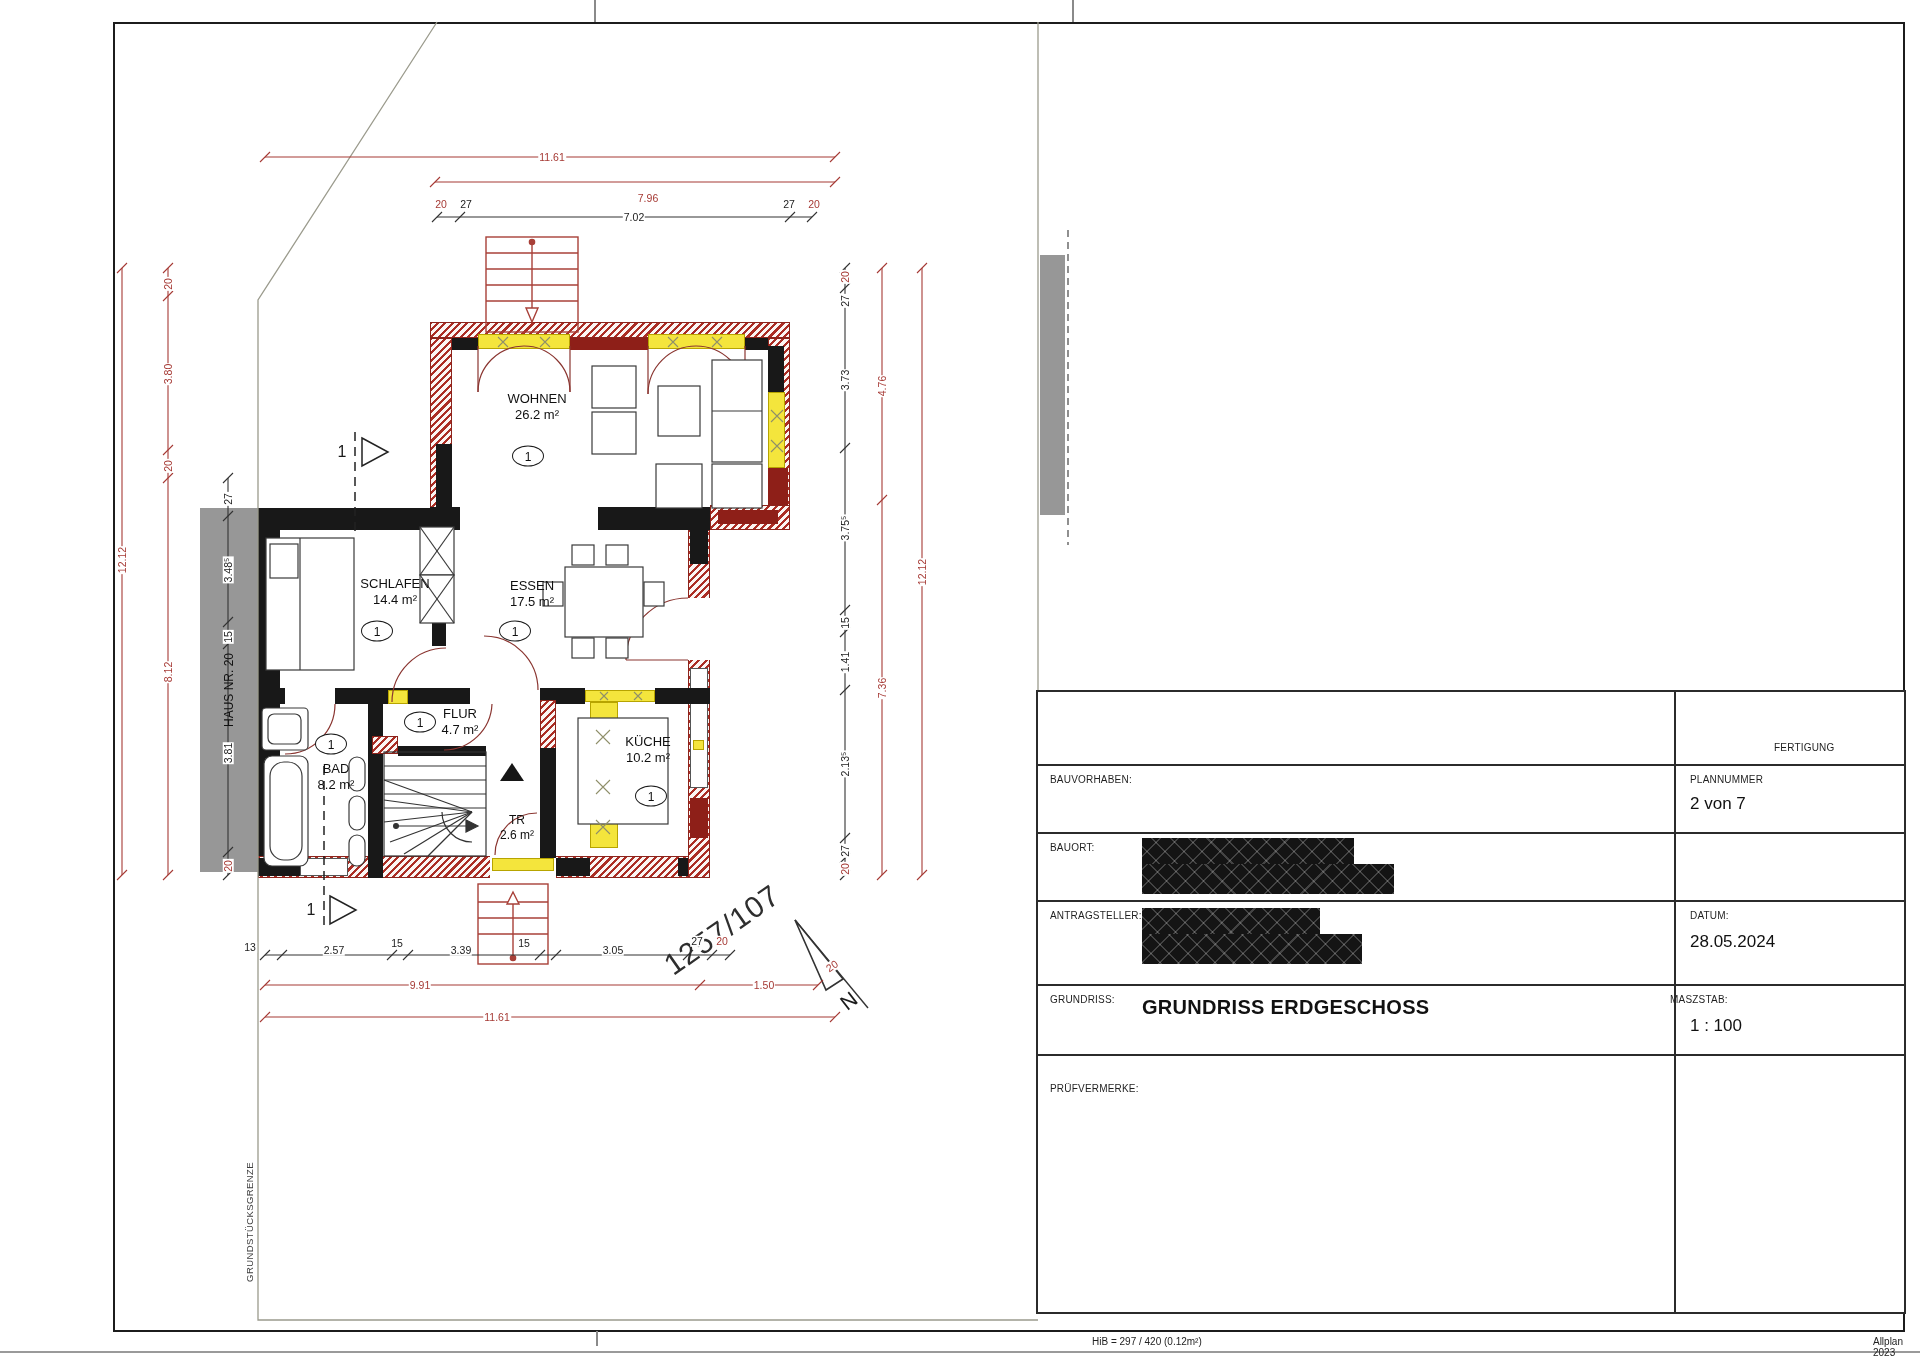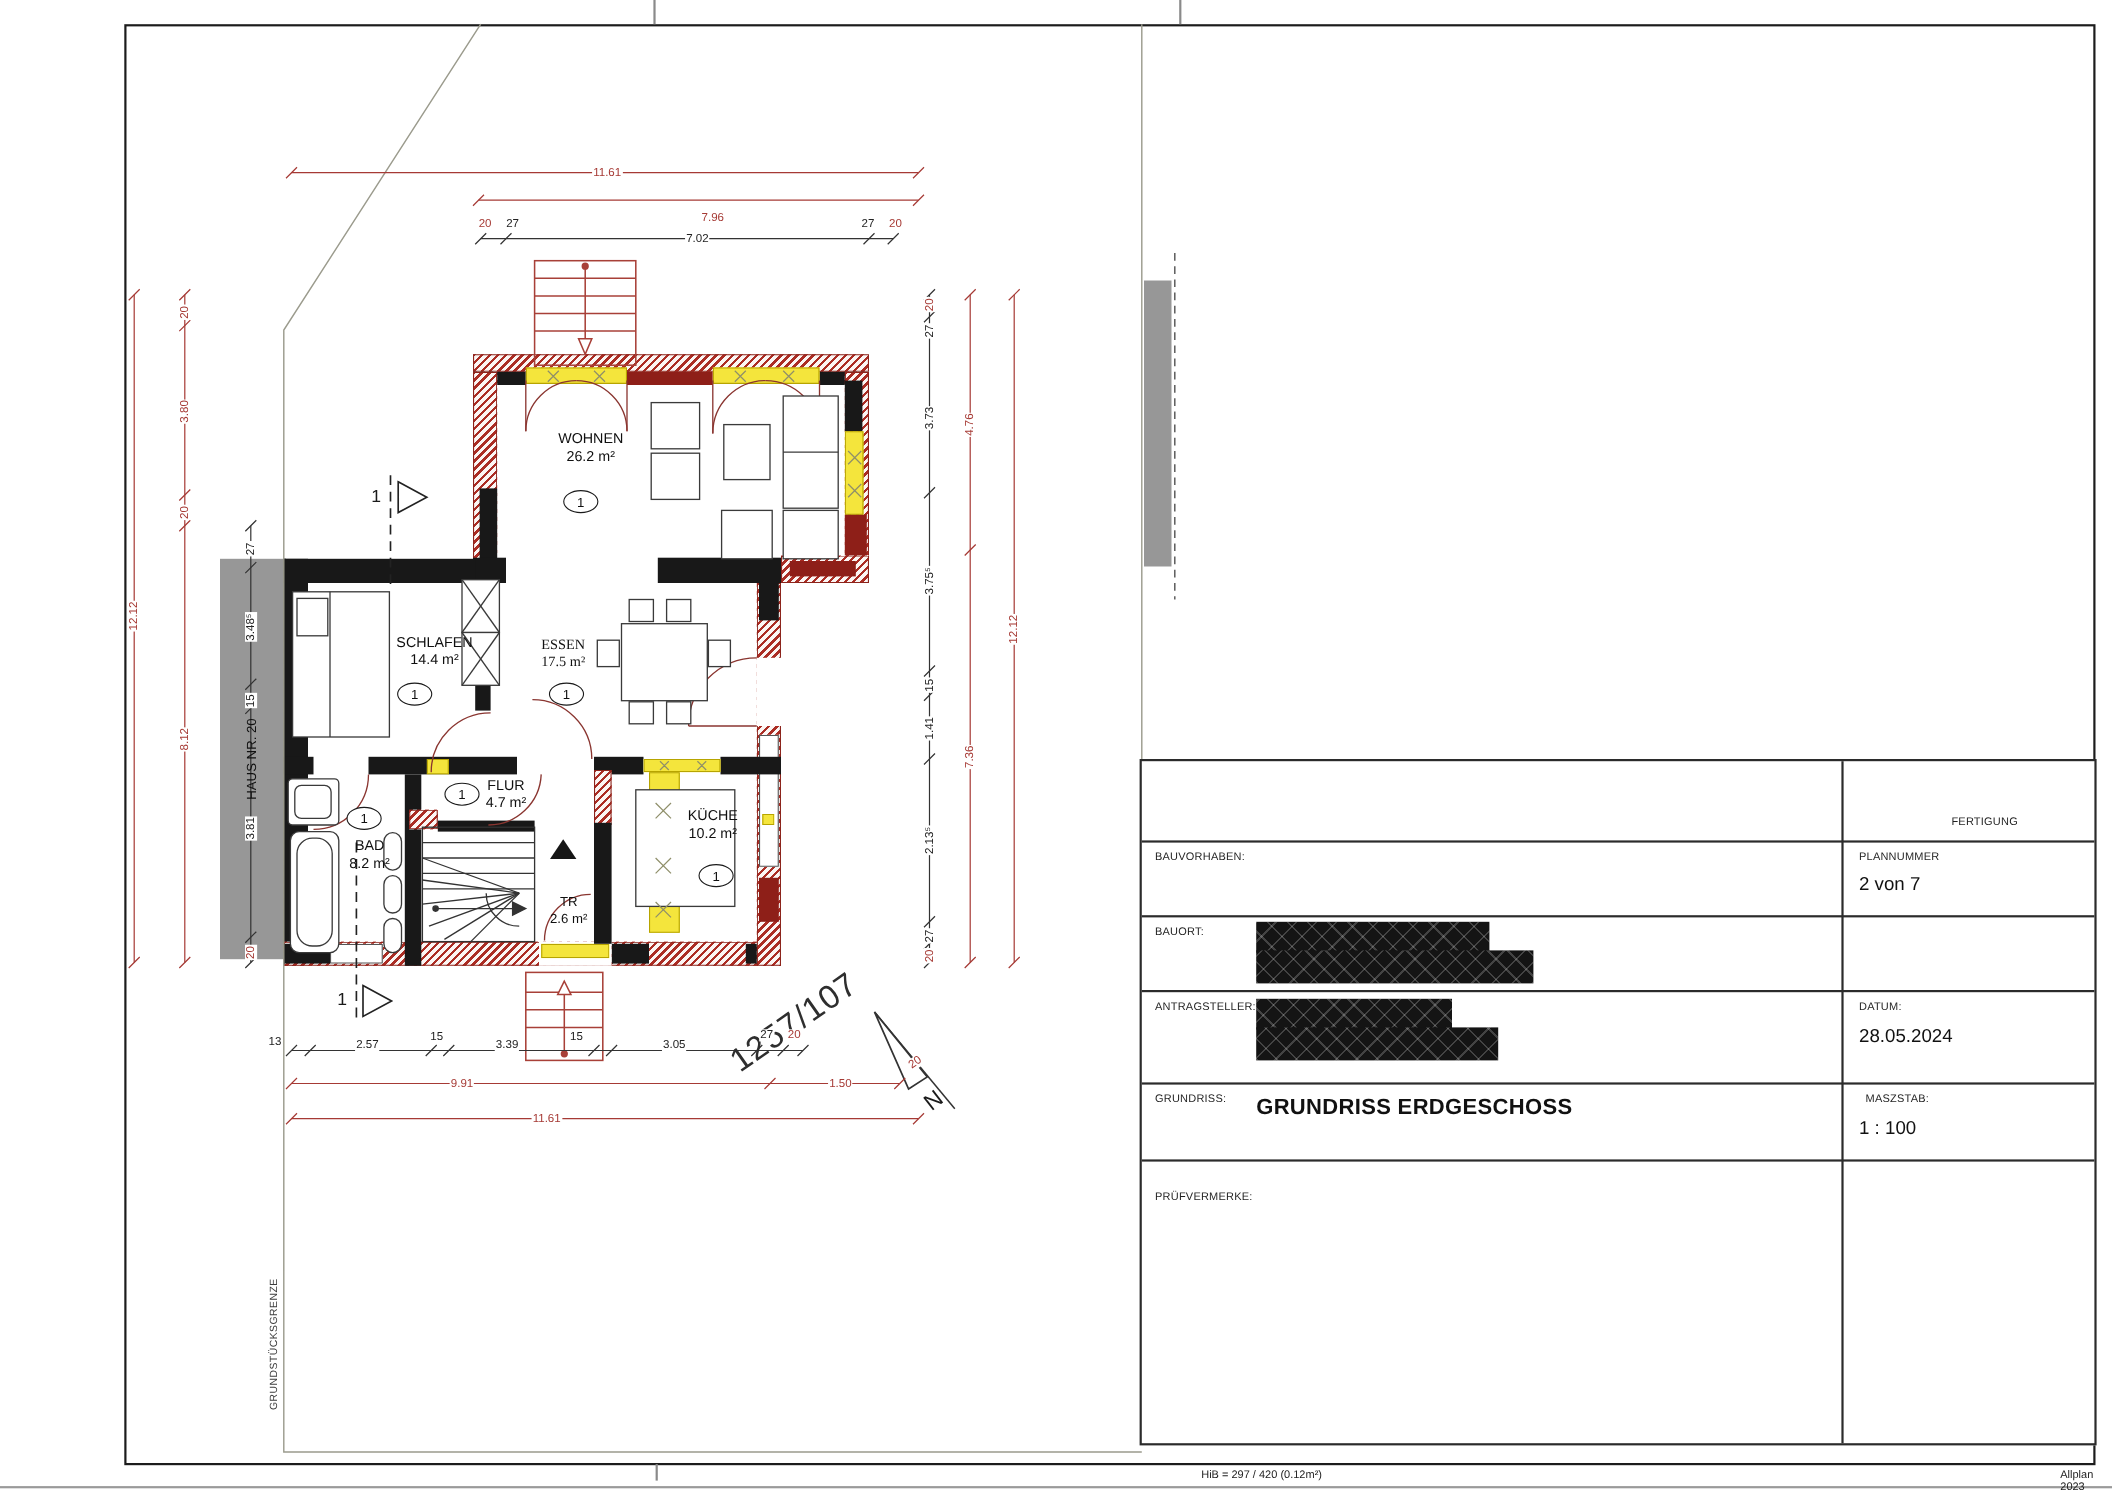--- a/index.html
+++ b/index.html
@@ -279,21 +279,21 @@
     </div>
 
   <div class="room" style="left:395px;top:592px;">
     <span>SCHLAFEN</span><br>
     <span>14.4 m²</span>
   </div>
   <div class="unit-circle" style="left:377px;top:631px;">
       <span>1</span>
     </div>
 
-  <div class="room" style="left:512px;top:594px;font-family:Liberation Serif, serif;">
+  <div class="room" style="left:532px;top:594px;">
     <span>ESSEN</span><br>
     <span>17.5 m²</span>
   </div>
   <div class="unit-circle" style="left:515px;top:631px;">
       <span>1</span>
     </div>
 
   <div class="room" style="left:460px;top:722px;">
     <span>FLUR</span><br>
     <span>4.7 m²</span>
@@ -394,21 +394,21 @@
     <div class="redact" style="left:104px;top:172px;width:252px;height:30px;"></div>
 
     <div class="tb-label" style="left:12px;top:218px;">ANTRAGSTELLER:</div>
     <div class="redact" style="left:104px;top:216px;width:178px;height:28px;"></div>
     <div class="redact" style="left:104px;top:242px;width:220px;height:30px;"></div>
     <div class="tb-label" style="left:652px;top:218px;">DATUM:</div>
     <div class="tb-value" style="left:652px;top:240px;">28.05.2024</div>
 
     <div class="tb-label" style="left:12px;top:302px;">GRUNDRISS:</div>
     <div class="tb-plan" style="left:104px;top:304px;">GRUNDRISS ERDGESCHOSS</div>
-    <div class="tb-label" style="left:658px;top:302px;">MASZSTAB:</div>
+    <div class="tb-label" style="left:632px;top:302px;">MASZSTAB:</div>
     <div class="tb-value" style="left:652px;top:324px;">1 : 100</div>
 
     <div class="tb-label" style="left:12px;top:391px;">PRÜFVERMERKE:</div>
   </div>
 
   <div class="footer-text" style="left:1092px;top:1336px;">HiB = 297 / 420 (0.12m²)</div>
   <div class="footer-text" style="left:1903px;top:1336px;transform:translateX(-100%);">Allplan 2023</div>
 
 </div>
 

